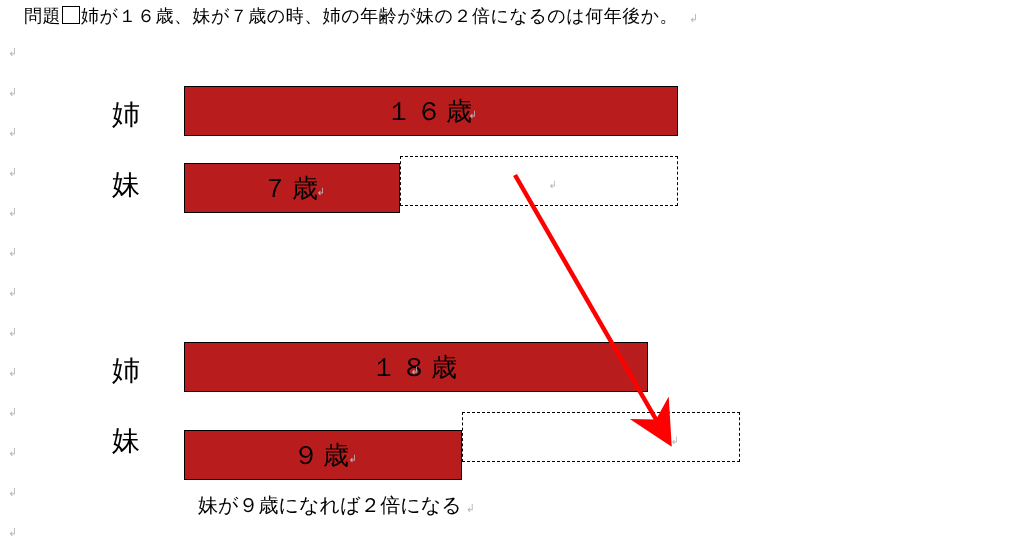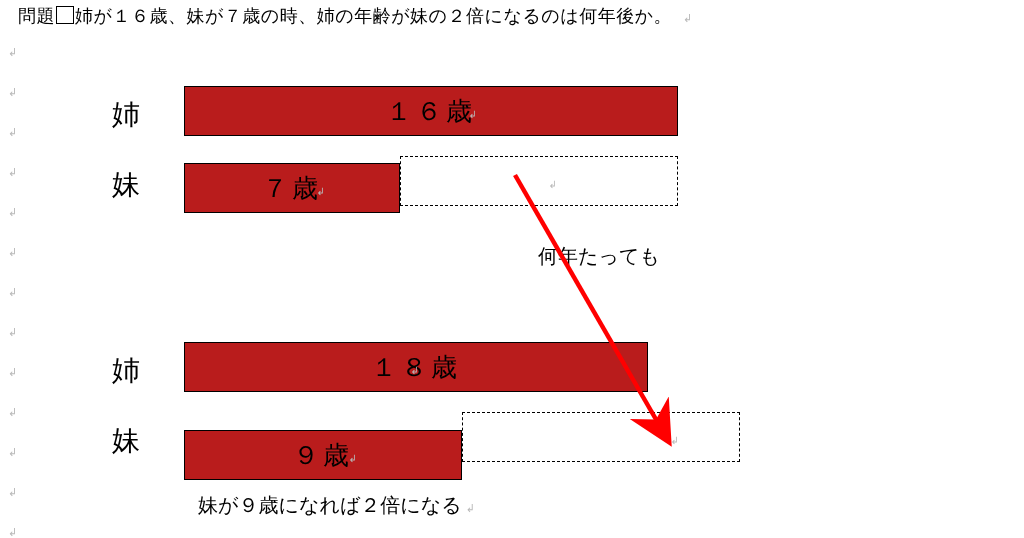--- a/index.html
+++ b/index.html
@@ -8,21 +8,21 @@
     width: 1024px;
     height: 538px;
     background: #fff;
     font-family: "Hiragino Mincho ProN", "Yu Mincho", "MS Mincho", serif;
     color: #000;
     font-size: 18px;
     position: relative;
   }
   .problem {
     position: absolute;
-    left: 18px;
+    left: 24px;
     top: 4px;
     font-size: 18px;
     letter-spacing: 0.5px;
   }
   .box-mark {
     display: inline-block;
     border: 1px solid #000;
     width: 16px;
     height: 16px;
     vertical-align: -2px;
@@ -117,21 +117,20 @@
 <div class="bar pink" style="left:184px; top:163px; width:216px;">
   <div class="bar-text">７歳</div>
   <span class="sm-enter" style="right:74px; top:22px;">↲</span>
 </div>
 
 <div class="bar dashed" style="left:400px; top:156px; width:278px;">
   <span class="sm-enter" style="right:120px; top:22px;">↲</span>
 </div>
 
 <div class="note" style="left:538px; top:240px;">
-  <div>何年たっても</div>
 </div>
 
 <div class="row-label" style="left:112px; top:352px;">姉</div>
 
 <div class="bar pink" style="left:184px; top:342px; width:464px;">
   <div class="bar-text">１８歳</div>
   <span class="sm-enter" style="right:228px; top:22px;">↲</span>
 </div>
 
 <div class="row-label" style="left:112px; top:422px;">妹</div>

